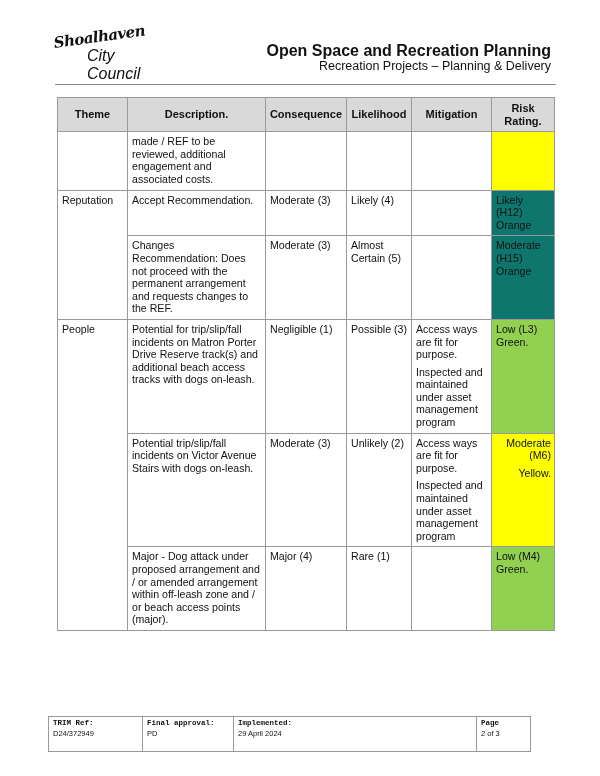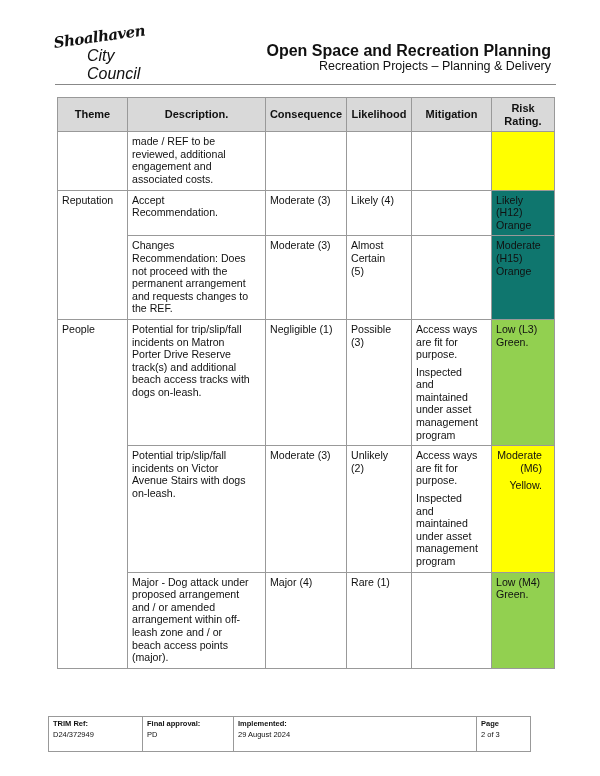--- a/index.html
+++ b/index.html
@@ -4,30 +4,30 @@
 <style>
   html,body{margin:0;padding:0;background:#fff;}
   body{width:600px;height:776px;position:relative;font-family:"Liberation Sans",sans-serif;color:#111;overflow:hidden;}
   .logo{position:absolute;left:55px;top:34px;width:110px;height:30px;}
   .logo .brand{position:absolute;left:0;top:0;font-family:"DejaVu Serif",serif;font-style:italic;font-weight:bold;font-size:15px;letter-spacing:-0.5px;transform:rotate(-8deg);transform-origin:left bottom;}
   .logo .city{position:absolute;left:32px;top:13px;font-style:italic;font-size:16px;}
   .hdr-title{position:absolute;right:49px;top:42px;font-size:16px;font-weight:bold;text-align:center;}
   .hdr-sub{position:absolute;right:49px;top:59px;font-size:12.5px;text-align:center;}
   .hdr-rule{position:absolute;left:55px;top:84px;width:501px;height:1px;background:#888;}
   table.risk{position:absolute;left:57px;top:97px;border-collapse:collapse;width:497px;table-layout:fixed;font-size:10.6px;line-height:12.6px;}
-  table.risk th, table.risk td{border:1px solid #999;vertical-align:top;padding:3px 12px 4px 4px;}
+  table.risk th, table.risk td{border:1px solid #999;vertical-align:top;padding:3px 3px 4px 4px;}
   table.risk th{background:#d9d9d9;font-weight:bold;text-align:center;vertical-align:middle;font-size:11px;padding:4px 3px;height:24px;}
   table.risk td p{margin:0 0 5px 0;}
   table.risk td p:last-child{margin-bottom:0;}
   .yellow{background:#ffff00;text-align:right;}
   .orange{background:#0f766e;}
   .green{background:#92d050;}
   .footer{position:absolute;left:48px;top:716px;width:482px;border-collapse:collapse;table-layout:fixed;font-size:7.5px;}
   .footer td{border:1px solid #999;padding:2px 4px;vertical-align:top;height:30px;}
-  .footer .lbl{font-weight:bold;display:block;margin-bottom:2px;}
+  .footer .lbl{font-weight:bold;display:block;margin-bottom:2px;font-family:Liberation Mono, monospace;}
 </style>
 </head>
 <body>
 
 <div class="logo">
   <span class="brand">Shoalhaven</span>
   <span class="city">City Council</span>
 </div>
 <div class="hdr-title">Open Space and Recreation Planning</div>
 <div class="hdr-sub">Recreation Projects – Planning &amp; Delivery</div>
@@ -137,17 +137,17 @@
   <colgroup>
       <col style="width:94px">
       <col style="width:91px">
       <col style="width:243px">
       <col style="width:54px">
     </colgroup>
   <tbody>
       <tr>
     <td><span class="lbl">TRIM Ref:</span><span>D24/372949</span></td>
     <td><span class="lbl">Final approval:</span><span>PD</span></td>
-    <td><span class="lbl">Implemented:</span><span>29 August 2024</span></td>
+    <td><span class="lbl">Implemented:</span><span>29 April 2024</span></td>
     <td><span class="lbl">Page</span><span>2 of 3</span></td>
   </tr>
 </tbody>
   </table>
 
 </body></html>

